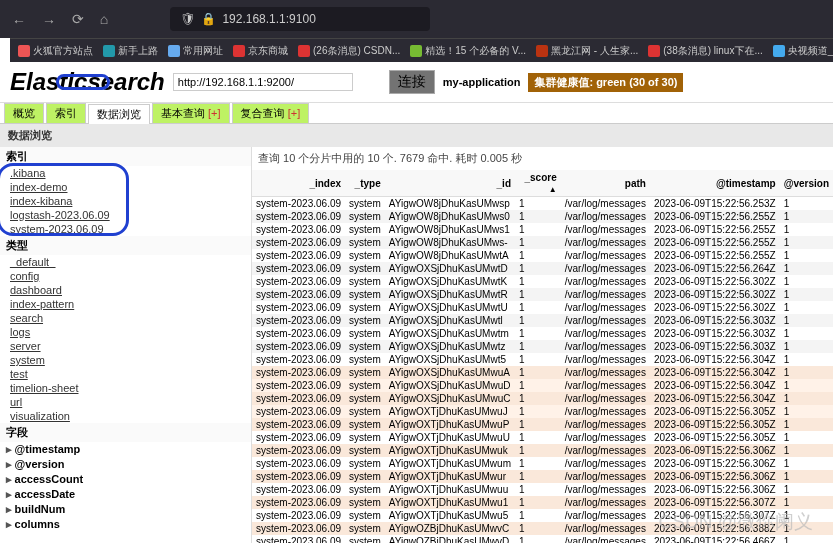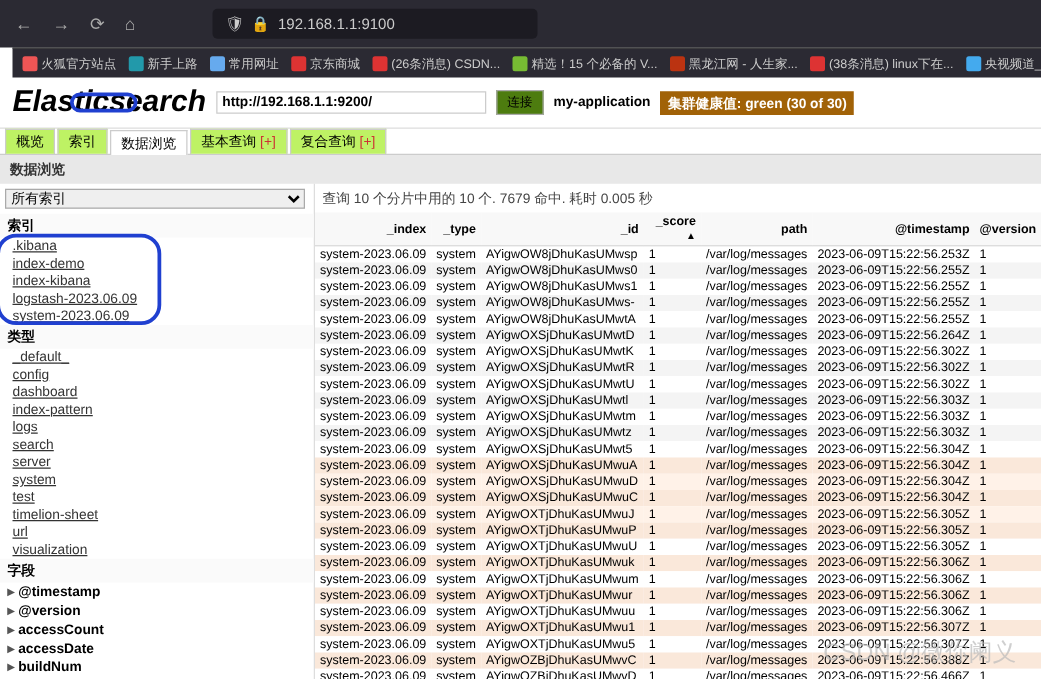--- a/index.html
+++ b/index.html
@@ -5,22 +5,22 @@
 * { margin: 0; padding: 0; box-sizing: border-box; }
 body { font-family: Arial, sans-serif; font-size: 11px; background: #fff; width: 833px; }
 .browser-bar { background: #2b2a33; height: 38px; display: flex; align-items: center; padding: 0 8px; gap: 8px; }
 .browser-bar .nav-btn { color: #aaa; font-size: 14px; padding: 4px; cursor: pointer; }
 .browser-bar .url-box { background: #1c1b22; border-radius: 4px; padding: 5px 10px; color: #ccc; display: flex; align-items: center; gap: 6px; min-width: 260px; margin-left: 50px; font-size: 12px; }
 .bookmarks-bar { background: #2b2a33; height: 24px; display: flex; align-items: center; padding: 0 8px; gap: 10px; border-top: 1px solid #444; overflow: hidden; margin-left: 10px; }
 .bookmark { color: #ccc; font-size: 10px; white-space: nowrap; display: flex; align-items: center; gap: 3px; }
 .bm-icon { width: 12px; height: 12px; border-radius: 2px; display: inline-block; }
 .app-header { display: flex; align-items: center; padding: 6px 10px; gap: 8px; border-bottom: 1px solid #ddd; }
 .app-title { font-size: 24px; font-weight: bold; font-style: italic; }
-.app-header input { border: 1px solid #ccc; padding: 2px 4px; font-size: 11px; width: 216px; font-weight: bold; }
-.app-header button { border: 1px solid #aaa; background: #4d7c0f; padding: 2px 8px; font-size: 10px; }
+.app-header input { border: 1px solid #ccc; padding: 2px 4px; font-size: 11px; width: 180px; }
+.app-header button { border: 1px solid #aaa; background: #737373; padding: 2px 8px; font-size: 14px; margin-left: 28px; }
 .cluster-name { font-weight: bold; }
 .cluster-status { background: #a16207; color: #fff; padding: 2px 6px; font-weight: bold; font-size: 11px; }
 .tabs { display: flex; border-bottom: 1px solid #ccc; padding-left: 4px; }
 .tab { border: 1px solid #ccc; border-bottom: none; padding: 2px 8px; font-size: 11px; background: #bef264; margin-right: 2px; position: relative; }
 .tab.active { background: #fff; top: 1px; }
 .tab .plus { color: #c33; }
 .subheader { background: #e8e8e8; padding: 4px 8px; font-weight: bold; color: #333; }
 .main { display: flex; }
 .sidebar { width: 252px; border-right: 1px solid #ddd; }
 .sidebar select { width: 240px; margin: 4px; font-size: 11px; border: 1px solid #aaa; }
@@ -82,38 +82,37 @@
     <div class="tab active">数据浏览</div>
     <div class="tab">基本查询 <span class="plus">[+]</span></div>
     <div class="tab">复合查询 <span class="plus">[+]</span></div>
   </div>
 <div class="circle-annotation" style="top:74px; left:56px; width:54px; height:16px;"></div>
 
 <div class="subheader">数据浏览</div>
 
 <div class="main">
   <div class="sidebar">
-    <select><option>所有索引</option></select>
     <div class="section-label">索引</div>
     <div id="indices" style="position:relative">
       <div class="circle-annotation" style="top:-3px; left:-3px; width:132px; height:73px;"></div>
     <div class="tree-item">.kibana</div>
         <div class="tree-item">index-demo</div>
         <div class="tree-item">index-kibana</div>
         <div class="tree-item">logstash-2023.06.09</div>
         <div class="tree-item">system-2023.06.09</div>
       </div>
     <div class="section-label">类型</div>
     <div id="types">
         <div class="tree-item">_default_</div>
         <div class="tree-item">config</div>
         <div class="tree-item">dashboard</div>
         <div class="tree-item">index-pattern</div>
+        <div class="tree-item">search</div>
         <div class="tree-item">logs</div>
-        <div class="tree-item">search</div>
         <div class="tree-item">server</div>
         <div class="tree-item">system</div>
         <div class="tree-item">test</div>
         <div class="tree-item">timelion-sheet</div>
         <div class="tree-item">url</div>
         <div class="tree-item">visualization</div>
       </div>
     <div class="section-label">字段</div>
     <div id="fields">
         <div class="group-item q">@timestamp</div>

